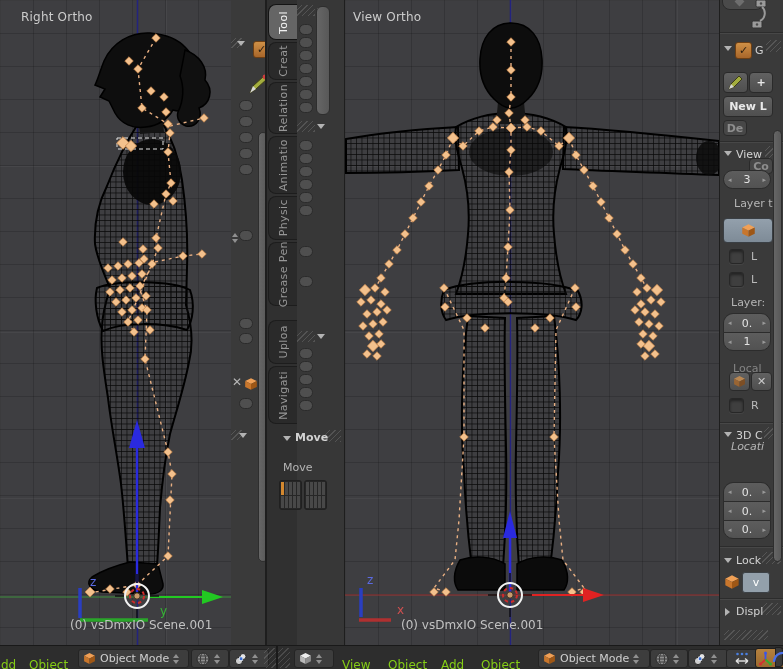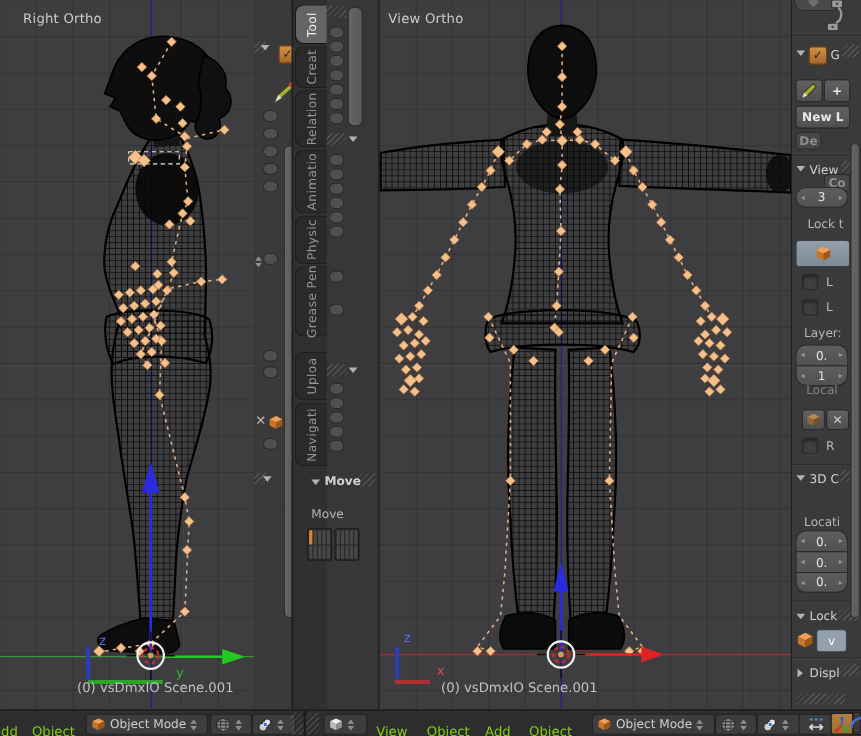--- a/index.html
+++ b/index.html
@@ -499,21 +499,21 @@
     <div class="sep" style="top:141px;"></div>
     <div class="tri-d" style="left:4px;top:151px;"></div>
     <div class="ph-text" style="left:16px;top:148px;">View</div>
     <div class="hatch" style="left:45px;top:146px;width:16px;height:12px;"></div>
 
     <div class="numfield" style="left:3px;top:170px;width:48px;height:19px;">
       <span class="ar al">◂</span>
         <span>3</span>
         <span class="ar arr">▸</span>
     </div>
-    <div class="lbl" style="left:14px;top:197px;">Lock t</div>
+    <div class="lbl" style="left:14px;top:197px;">Layer t</div>
     <div class="lockbtn" style="left:3px;top:218px;width:48px;height:23px;">
       <svg width="15" height="15" viewBox="0 0 12 12">
         <polygon points="6,1 11,3.5 6,6 1,3.5" fill="#f0a056"></polygon>
           <polygon points="1,3.5 6,6 6,11 1,8.5" fill="#c8762c"></polygon>
           <polygon points="11,3.5 6,6 6,11 11,8.5" fill="#9e5716"></polygon>
       </svg>
     </div>
     <div class="cbrow" style="left:9px;top:249px;">
       <div class="cb"></div>
         <span class="t">L</span>
@@ -526,39 +526,39 @@
     <div class="numfield stack-top" style="left:3px;top:313px;width:48px;height:19px;">
       <span class="ar al">◂</span>
         <span>0.</span>
         <span class="ar arr">▸</span>
     </div>
     <div class="numfield stack-bot" style="left:3px;top:332px;width:48px;height:19px;">
       <span class="ar al">◂</span>
         <span>1</span>
         <span class="ar arr">▸</span>
     </div>
-    <div class="lbl dim" style="left:13px;top:348px;">Local</div>
+    <div class="lbl dim" style="left:13px;top:362px;">Local</div>
     <div class="btn" style="left:9px;top:372px;width:21px;height:19px;">
       <svg width="13" height="13" viewBox="0 0 12 12" opacity="0.75">
         <polygon points="6,1 11,3.5 6,6 1,3.5" fill="#d9964f"></polygon>
           <polygon points="1,3.5 6,6 6,11 1,8.5" fill="#b06a28"></polygon>
           <polygon points="11,3.5 6,6 6,11 11,8.5" fill="#8a4c14"></polygon>
       </svg>
     </div>
     <div class="btn" style="left:31px;top:372px;width:21px;height:19px;color:#c9c9c9;font-weight:bold;">✕</div>
     <div class="cbrow" style="left:9px;top:398px;">
       <div class="cb"></div>
         <span class="t">R</span>
     </div>
 
     <div class="sep" style="top:422px;"></div>
     <div class="tri-d" style="left:4px;top:432px;"></div>
     <div class="ph-text" style="left:16px;top:429px;">3D C</div>
     <div class="hatch" style="left:44px;top:427px;width:17px;height:12px;"></div>
-    <div class="lbl" style="left:11px;top:468px;">Locati</div>
+    <div class="lbl" style="left:11px;top:440px;font-style:italic;">Locati</div>
     <div class="numfield stack-top" style="left:3px;top:482px;width:48px;height:19px;">
       <span class="ar al">◂</span>
         <span>0.</span>
         <span class="ar arr">▸</span>
     </div>
     <div class="numfield stack-mid" style="left:3px;top:501px;width:48px;height:19px;">
       <span class="ar al">◂</span>
         <span>0.</span>
         <span class="ar arr">▸</span>
     </div>

